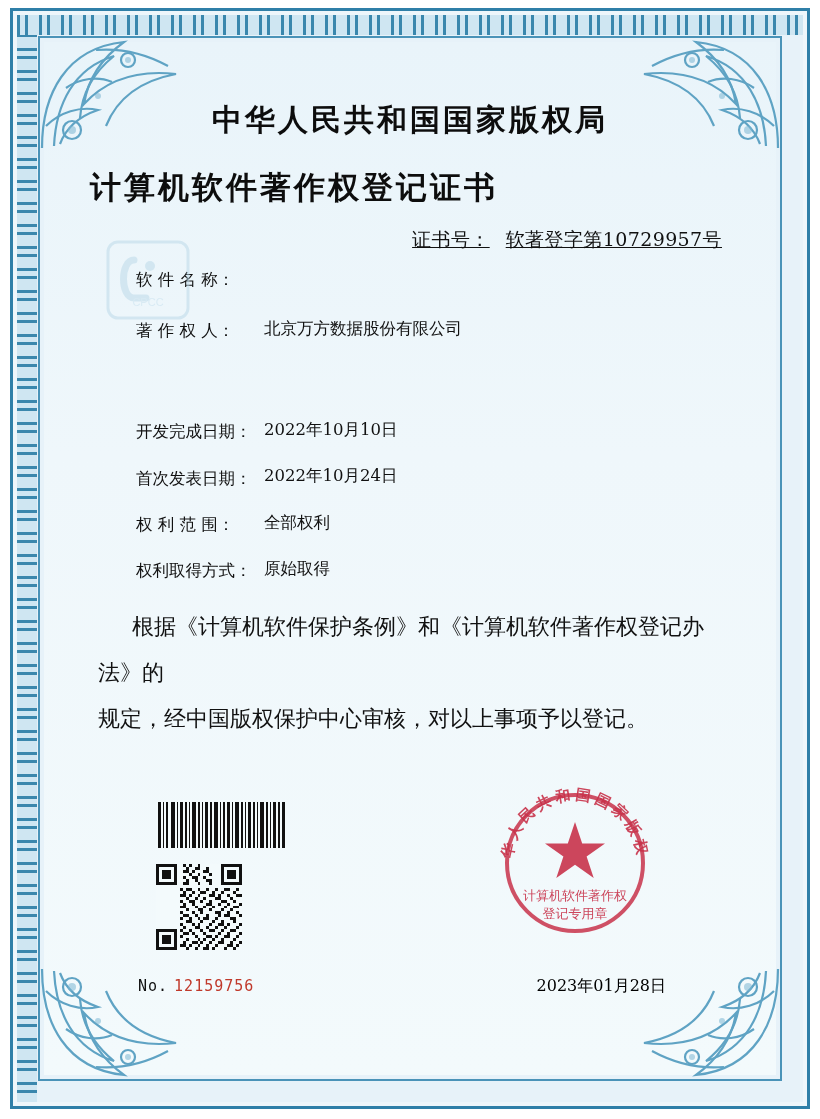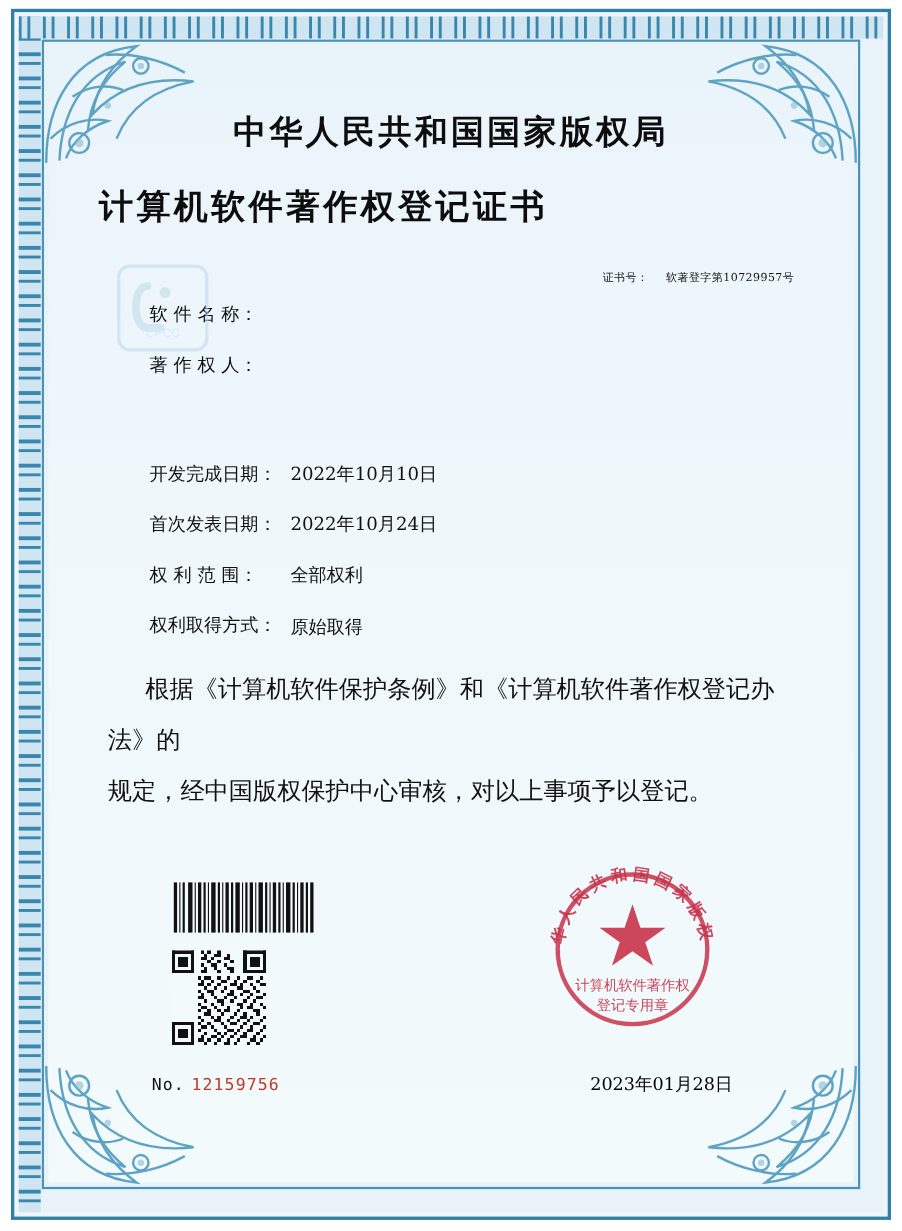--- a/index.html
+++ b/index.html
@@ -132,44 +132,45 @@
     font-size: 31px;
     font-weight: bold;
     letter-spacing: 3px;
     margin-top: 26px;
     color: #0d0d0d;
     font-family: "DejaVu Serif", "Liberation Serif", serif;
   }
 
   .cert-no {
     text-align: right;
-    font-size: 10px;
-    margin-top: 36px;
+    font-size: 19px;
+    margin-top: 18px;
     padding-right: 8px;
     letter-spacing: 0.4px;
     font-family: "DejaVu Serif", "Liberation Serif", serif;
+    text-decoration: underline;
   }
   .cert-no .cert-no-label { margin-right: 16px; }
 
   .watermark-logo {
     position: absolute;
     left: 62px;
     top: 198px;
     width: 84px;
     height: 80px;
     opacity: 0.5;
   }
 
   .fields {
     margin-top: 16px;
     padding-left: 46px;
   }
   .field-row {
     display: flex;
-    align-items: center;
+    align-items: flex-end;
     margin-bottom: 6px;
   }
   .field-label {
     width: 128px;
     flex: 0 0 128px;
     font-size: 16.5px;
     letter-spacing: 0px;
     white-space: nowrap;
     font-family: "DejaVu Serif", "Liberation Serif", serif;
   }
@@ -272,20 +273,21 @@
       <div class="fields">
 
         <div class="field-row">
           <div class="field-label">软 件 名 称：</div>
         </div>
 
         <div class="gap-md"></div>
 
         <div class="field-row">
           <div class="field-label">著 作 权 人：</div>
+          <div class="field-value">北京万方数据股份有限公司</div>
         </div>
       </div>
 
       <div class="gap-lg"></div>
 
       <div class="fields fields-b">
         <div class="field-row">
           <div class="field-label">开发完成日期：</div>
           <div class="field-value">2022年10月10日</div>
         </div>

